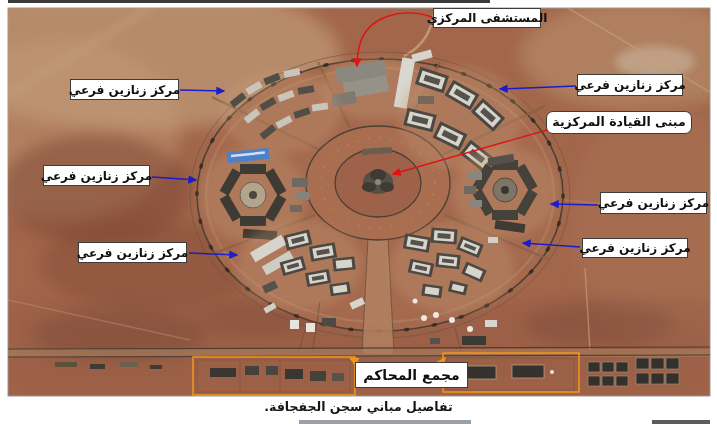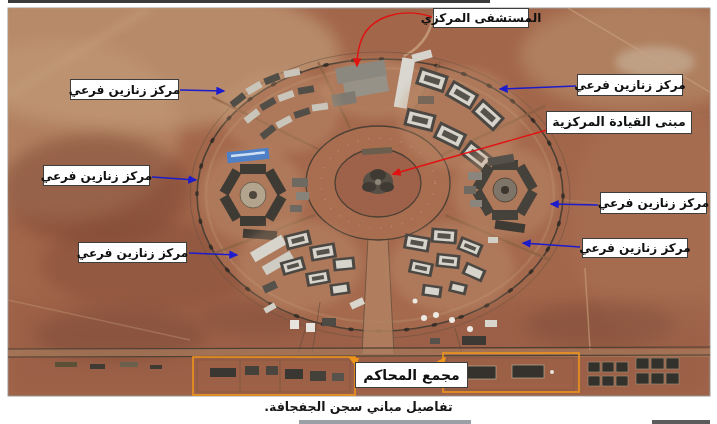--- a/index.html
+++ b/index.html
@@ -401,24 +401,24 @@
       <path d="M576,86 L500,89" stroke="#1c1ccd" stroke-width="1.4" marker-end="url(#mBlue)"></path>
       <path d="M152,177 L196,180" stroke="#1c1ccd" stroke-width="1.4" marker-end="url(#mBlue)"></path>
       <path d="M598,205 L551,204" stroke="#1c1ccd" stroke-width="1.4" marker-end="url(#mBlue)"></path>
       <path d="M189,253 L237,255" stroke="#1c1ccd" stroke-width="1.4" marker-end="url(#mBlue)"></path>
       <path d="M580,247 L523,243" stroke="#1c1ccd" stroke-width="1.4" marker-end="url(#mBlue)"></path>
       <path d="M363,365 L350,358" stroke="#ee951c" stroke-width="1.5" marker-end="url(#mOrange)"></path>
       <path d="M438,367 L445,358" stroke="#ee951c" stroke-width="1.5" marker-end="url(#mOrange)"></path>
     </g>
   </svg>
 
-  <div class="label lbl-s" style="left:433px;top:8px;width:96px;height:20px;">المستشفى المركزي</div>
+  <div class="label lbl-s" style="left:433px;top:8px;width:108px;height:20px;">المستشفى المركزي</div>
   <div class="label lbl-s" style="left:70px;top:79px;width:109px;height:21px;">مركز زنازين فرعي</div>
   <div class="label lbl-s" style="left:577px;top:74px;width:106px;height:22px;">مركز زنازين فرعي</div>
-  <div class="label lbl-m" style="left:546px;top:111px;width:146px;height:23px;">مبنى القيادة المركزية</div>
+  <div class="label lbl-m" style="left:546px;top:111px;width:146px;height:23px;border-radius:7px;">مبنى القيادة المركزية</div>
   <div class="label lbl-s" style="left:43px;top:165px;width:107px;height:21px;">مركز زنازين فرعي</div>
   <div class="label lbl-s" style="left:600px;top:192px;width:107px;height:22px;">مركز زنازين فرعي</div>
   <div class="label lbl-s" style="left:78px;top:242px;width:109px;height:21px;">مركز زنازين فرعي</div>
   <div class="label lbl-s" style="left:582px;top:238px;width:106px;height:20px;">مركز زنازين فرعي</div>
   <div class="label lbl-l" style="left:355px;top:362px;width:113px;height:26px;">مجمع المحاكم</div>
 
   <div class="caption">تفاصيل مباني سجن الجفجافة.</div>
 
   <div class="strip" style="left:8px;top:0;width:482px;height:3px;background:#3b3b3b;"></div>
   <div class="strip" style="left:299px;top:420px;width:172px;height:4px;background:#9aa0a6;"></div>

